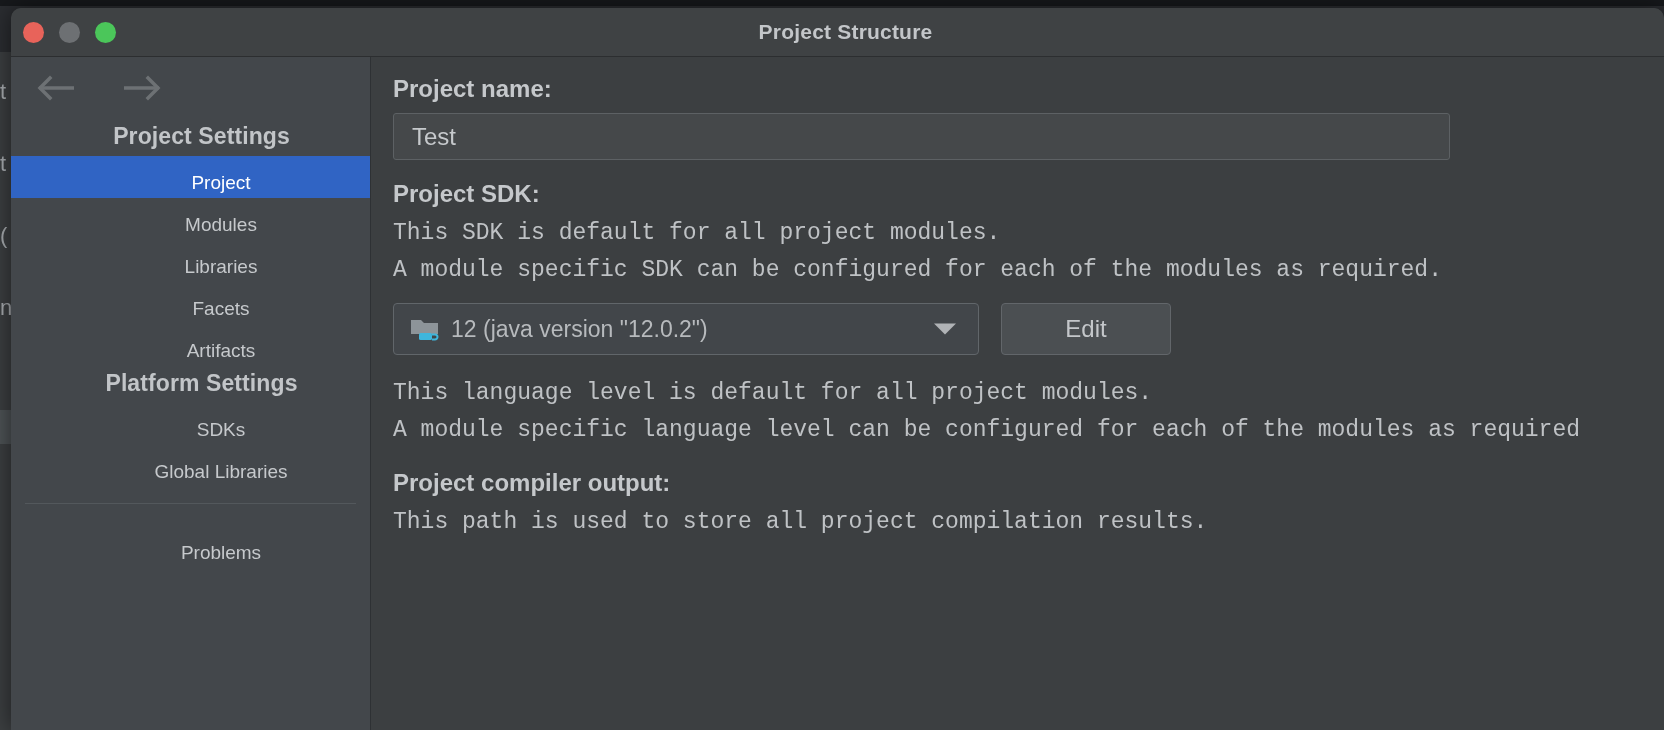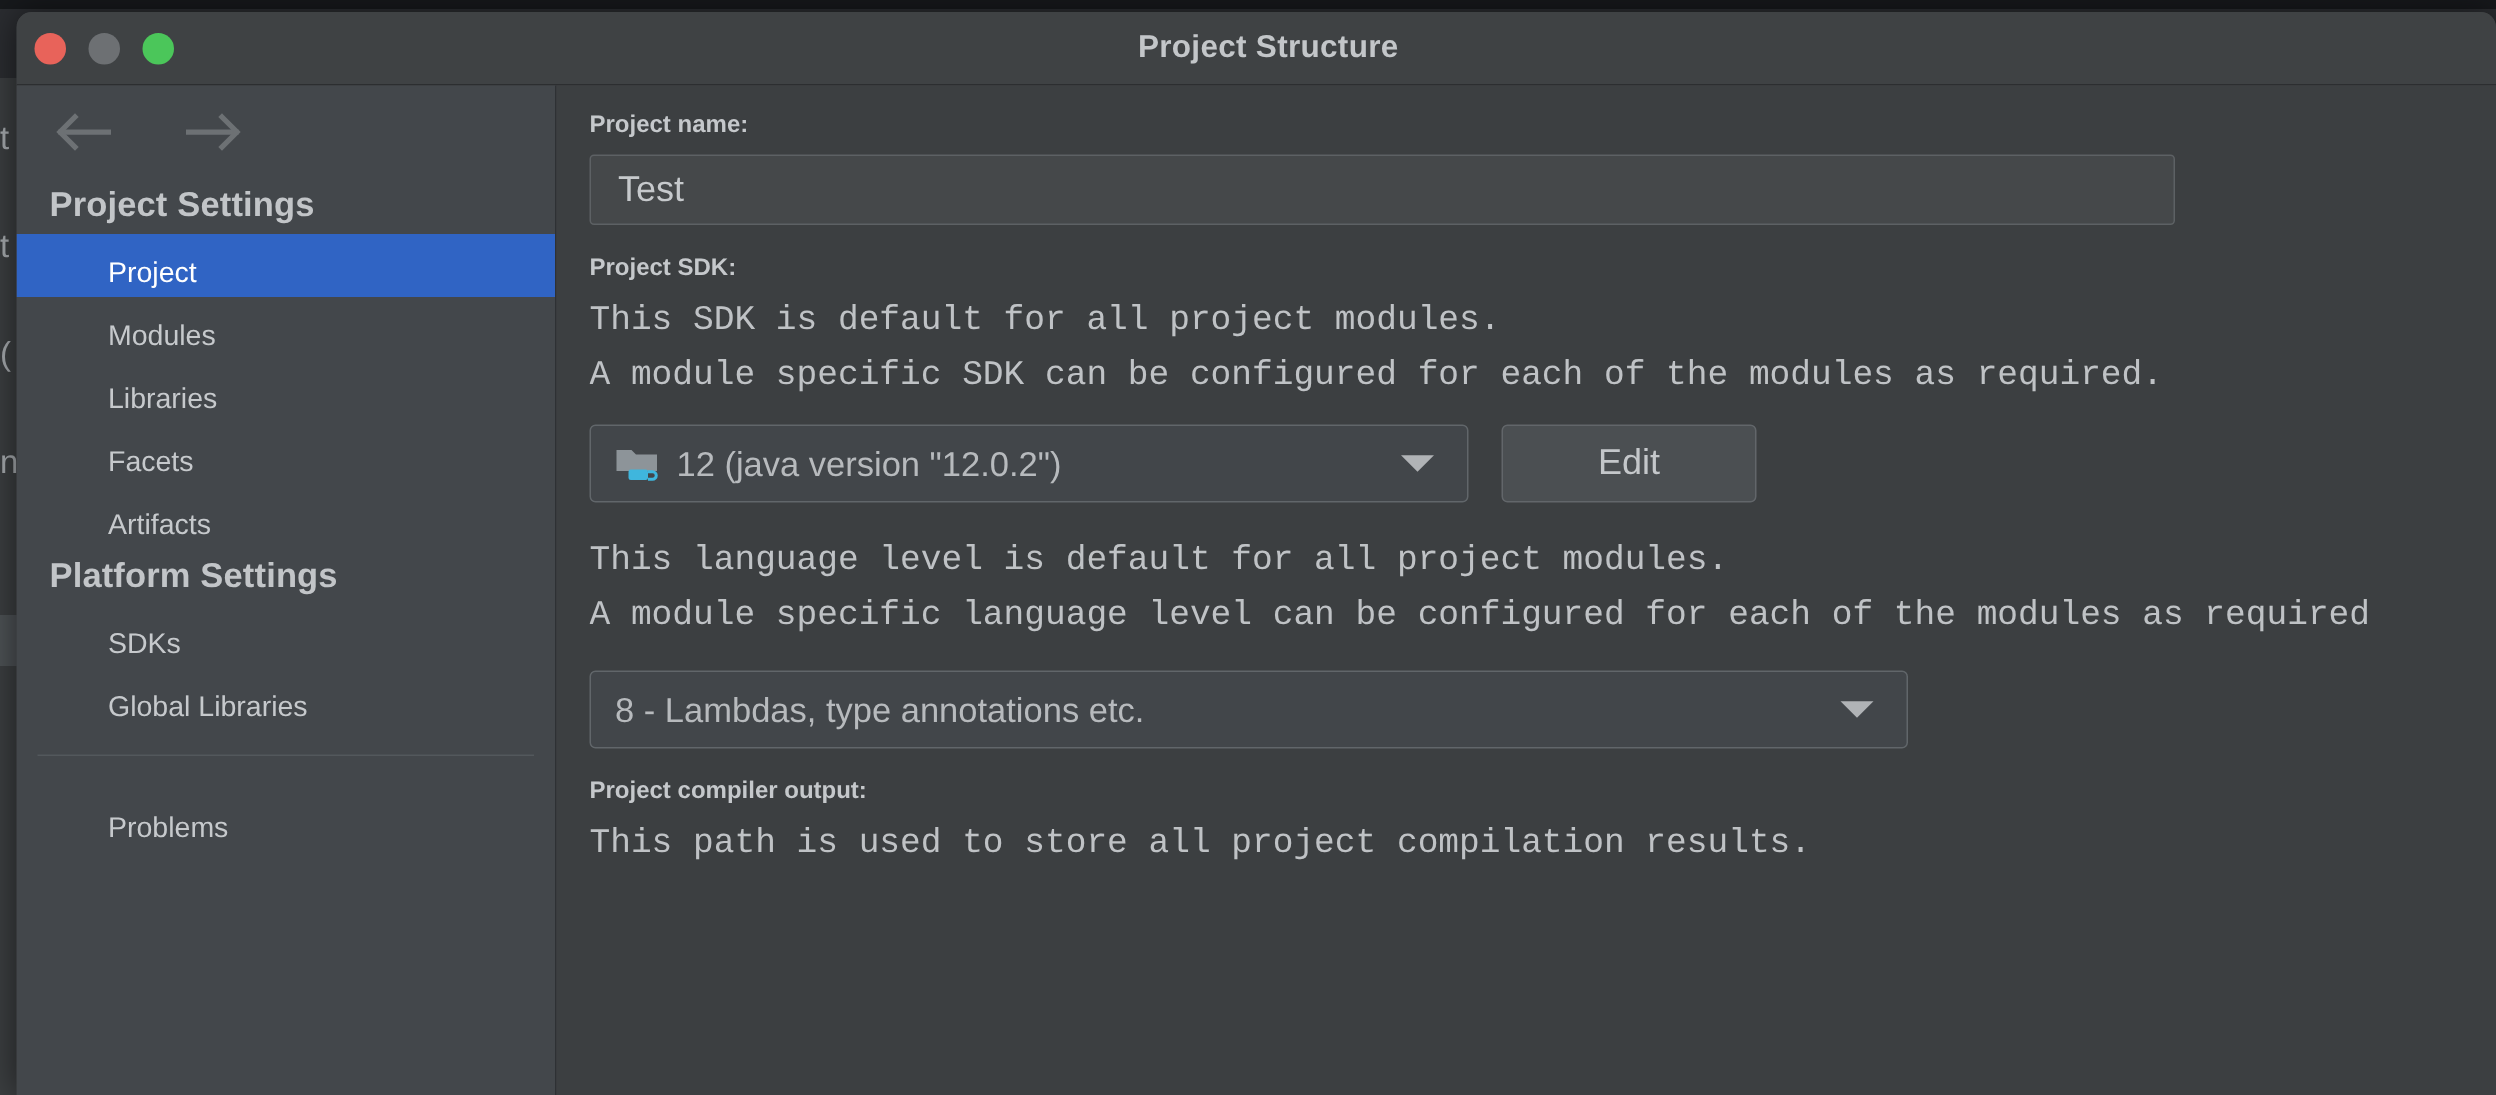--- a/index.html
+++ b/index.html
@@ -103,20 +103,21 @@
     height: 674px;
   }
 
   
   #sidebar {
     width: 359px;
     flex: 0 0 359px;
     background: #43474b;
     border-right: 1px solid #2e3134;
     position: relative;
+    text-align: center;
   }
   #navbar {
     height: 62px;
     display: flex;
     align-items: center;
     padding-left: 26px;
     gap: 40px;
   }
   .nav-arrow {
     width: 42px; height: 26px;
@@ -153,21 +154,21 @@
   
   #main {
     flex: 1 1 auto;
     background: #3c3f41;
     padding: 18px 0 0 22px;
     position: relative;
     overflow: hidden;
   }
   .sec-title {
     color: #c5c8cb;
-    font-size: 16px;
+    font-size: 24px;
     font-weight: bold;
     margin: 0 0 7px 0;
     white-space: nowrap;
   }
   .sec-line {
     color: #bfc2c5;
     font-size: 23px;
     margin: 0;
     line-height: 37px;
     white-space: nowrap;
@@ -336,24 +337,20 @@
           </div>
 
           <div class="btn">Edit</div>
         </div>
       </div>
 
       <div class="block">
         <div class="sec-line">This language level is default for all project modules.</div>
         <div class="sec-line clip-right">A module specific language level can be configured for each of the modules as required</div>
 
-        <div class="combo lang">
-          <span class="combo-text">8 - Lambdas, type annotations etc.</span>
-          <span class="chevron"></span>
-        </div>
       </div>
 
       <div class="block">
         <div class="sec-title">Project compiler output:</div>
         <div class="sec-line clip-right">This path is used to store all project compilation results.</div>
       </div>
 
     </div>
   </div>
 </div>

